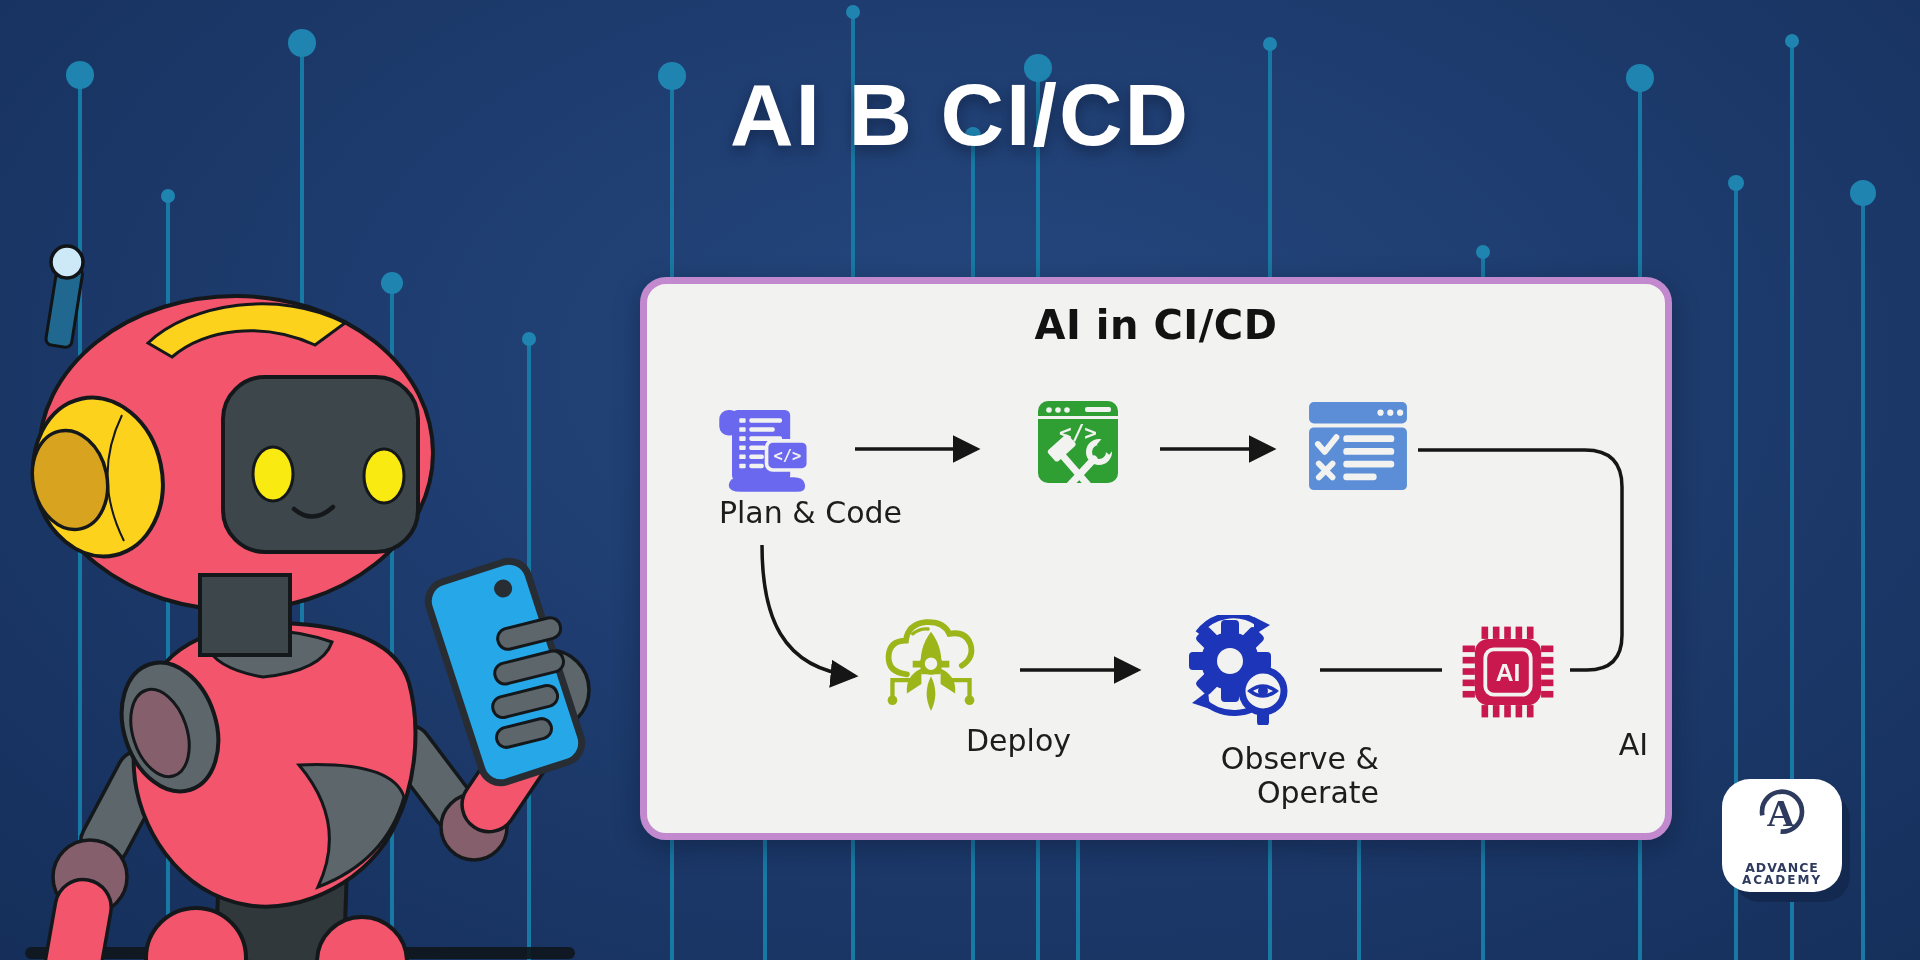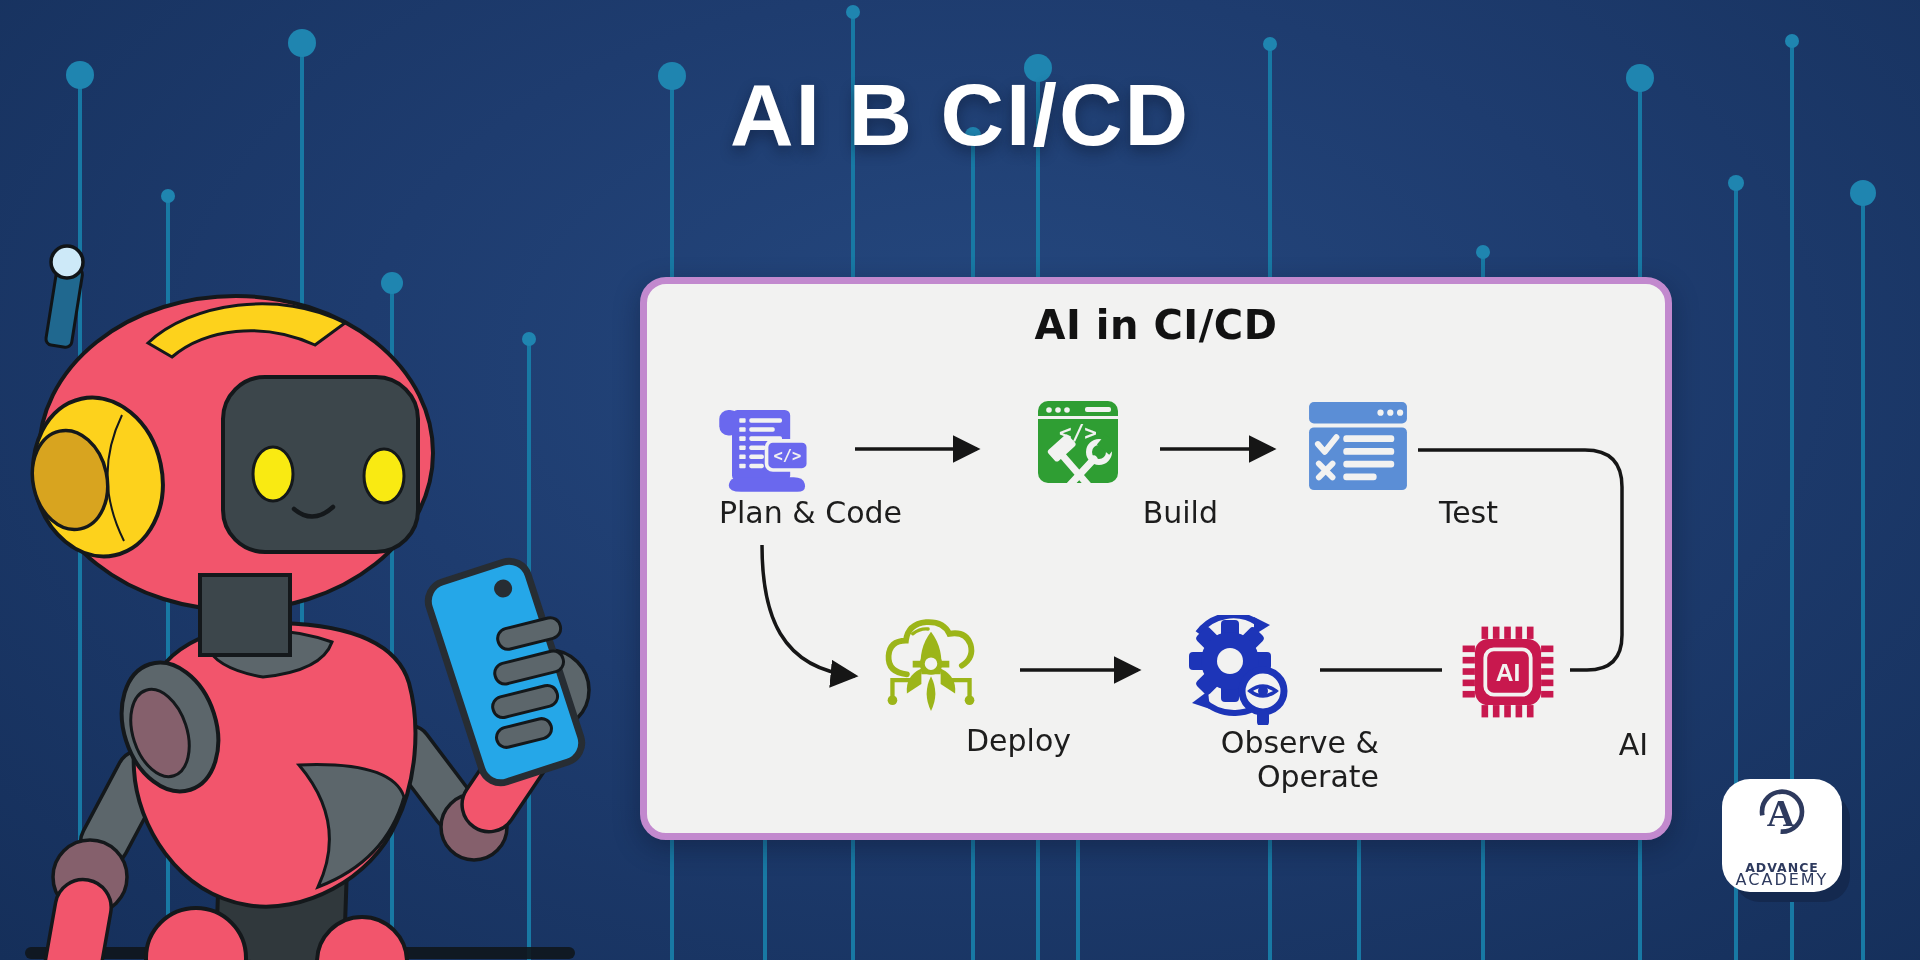--- a/index.html
+++ b/index.html
@@ -39,21 +39,21 @@
 
   .logo {
     position:absolute; left:1722px; top:779px; width:120px; height:113px;
     background:#ffffff; border-radius:28px; z-index:2;
     box-shadow:10px 12px 0 -2px #14294f;
     display:flex; flex-direction:column; align-items:center; justify-content:center;
     color:#2e3a5e;
   }
   .logo .mono { width:66px; height:56px; }
   .logo .l1 { font-size:12.5px; font-weight:bold; letter-spacing:1px; line-height:13px;margin-top:20px; }
-  .logo .l2 { font-size:16px; font-weight:normal; letter-spacing:2px; line-height:12px; }
+  .logo .l2 { font-size:12px; font-weight:bold; letter-spacing:2px; line-height:12px; }
 </style>
 </head>
 <body>
 
 <div class="canvas">
 
   <svg class="bg-lines" width="1920" height="960">
     <g stroke="#1879a4" stroke-width="4">
       <line x1="80" y1="75" x2="80" y2="960"></line>
         <line x1="168" y1="196" x2="168" y2="960"></line>
@@ -203,21 +203,20 @@
       </g>
       <text x="50" y="45" text-anchor="middle" font-size="21" font-weight="bold" fill="#f2f2f1" font-family="DejaVu Sans Mono, monospace">&lt;/&gt;</text>
       <g>
         <rect x="20" y="46" width="27" height="15" rx="3" fill="#f2f2f1" transform="rotate(-42 33 53)"></rect>
         <line x1="34" y1="60" x2="60" y2="90" stroke="#f2f2f1" stroke-width="7" stroke-linecap="round"></line>
         <circle cx="71" cy="57" r="10" stroke="#f2f2f1" stroke-width="6" fill="none"></circle>
         <rect x="72" y="42" width="16" height="13" fill="#2f9e33" transform="rotate(40 78 48)"></rect>
         <line x1="66" y1="64" x2="40" y2="92" stroke="#f2f2f1" stroke-width="7" stroke-linecap="round"></line>
       </g>
     </svg>
-    <div class="node-label" style="left:291px;top:212px">Build</div>
 
     <svg class="node-icon" style="left:656px;top:116px" width="110" height="93" viewBox="0 0 110 95">
       <rect x="5" y="2" width="100" height="22" rx="5" fill="#5b8ed6"></rect>
       <g fill="#f2f2f1">
           <circle cx="78" cy="13" r="3.2"></circle>
           <circle cx="88" cy="13" r="3.2"></circle>
           <circle cx="98" cy="13" r="3.2"></circle>
         </g>
       <rect x="5" y="28" width="100" height="64" rx="5" fill="#5b8ed6"></rect>
       <path d="M 14 45 L 21 53 L 33 38" stroke="#f2f2f1" stroke-width="6" fill="none" stroke-linecap="round" stroke-linejoin="round"></path>
@@ -225,21 +224,20 @@
         <line x1="15" y1="65" x2="29" y2="79"></line>
           <line x1="29" y1="65" x2="15" y2="79"></line>
       </g>
       <g fill="#f2f2f1">
         <rect x="40" y="36" width="52" height="7" rx="3"></rect>
         <rect x="40" y="49" width="52" height="7" rx="3"></rect>
         <rect x="40" y="62" width="52" height="7" rx="3"></rect>
         <rect x="40" y="75" width="34" height="7" rx="3"></rect>
       </g>
     </svg>
-    <div class="node-label" style="left:571px;top:212px">Test</div>
 
     <svg class="node-icon" style="left:231px;top:328px" width="106" height="112" viewBox="0 0 110 115">
       <g stroke="#9cb519" fill="none" stroke-linecap="round">
         <path d="M 30 64 Q 10 62 11 45 Q 12 29 29 29 Q 31 12 50 10 Q 68 9 74 22 Q 91 19 96 33 Q 100 47 87 55" stroke-width="6"></path>
         <path d="M 36 22 Q 44 16 52 17" stroke-width="3.5"></path>
         <path d="M 34 70 H 15 V 86" stroke-width="4.5"></path>
         <path d="M 76 70 H 95 V 86" stroke-width="4.5"></path>
       </g>
       <g fill="#9cb519">
         <path d="M 55 20 Q 69 38 65 64 L 45 64 Q 41 38 55 20 Z"></path>
@@ -274,21 +272,21 @@
         <circle r="29"></circle>
       </g>
       <circle cx="46" cy="46" r="13" fill="#f2f2f1"></circle>
       <g>
         <circle cx="79" cy="76" r="21" fill="#f2f2f1" stroke="#1d35b8" stroke-width="7"></circle>
         <path d="M 66 76 Q 79 66 92 76 Q 79 86 66 76 Z" stroke="#1d35b8" stroke-width="3.5" fill="none"></path>
         <circle cx="79" cy="76" r="5" fill="#1d35b8"></circle>
         <rect x="73" y="95" width="12" height="17" rx="5" fill="#1d35b8"></rect>
       </g>
     </svg>
-    <div class="node-label" style="left:452px;top:442px">
+    <div class="node-label" style="left:452px;top:458px">
       <div>Observe &amp;</div>
       <div>Operate</div>
     </div>
 
     <svg class="node-icon" style="left:808px;top:336px" width="106" height="104" viewBox="0 0 110 110">
       <g fill="#c8184e">
         <rect x="27" y="7" width="7" height="13"></rect>
           <rect x="39" y="7" width="7" height="13"></rect>
           <rect x="51" y="7" width="7" height="13"></rect>
           <rect x="63" y="7" width="7" height="13"></rect>

